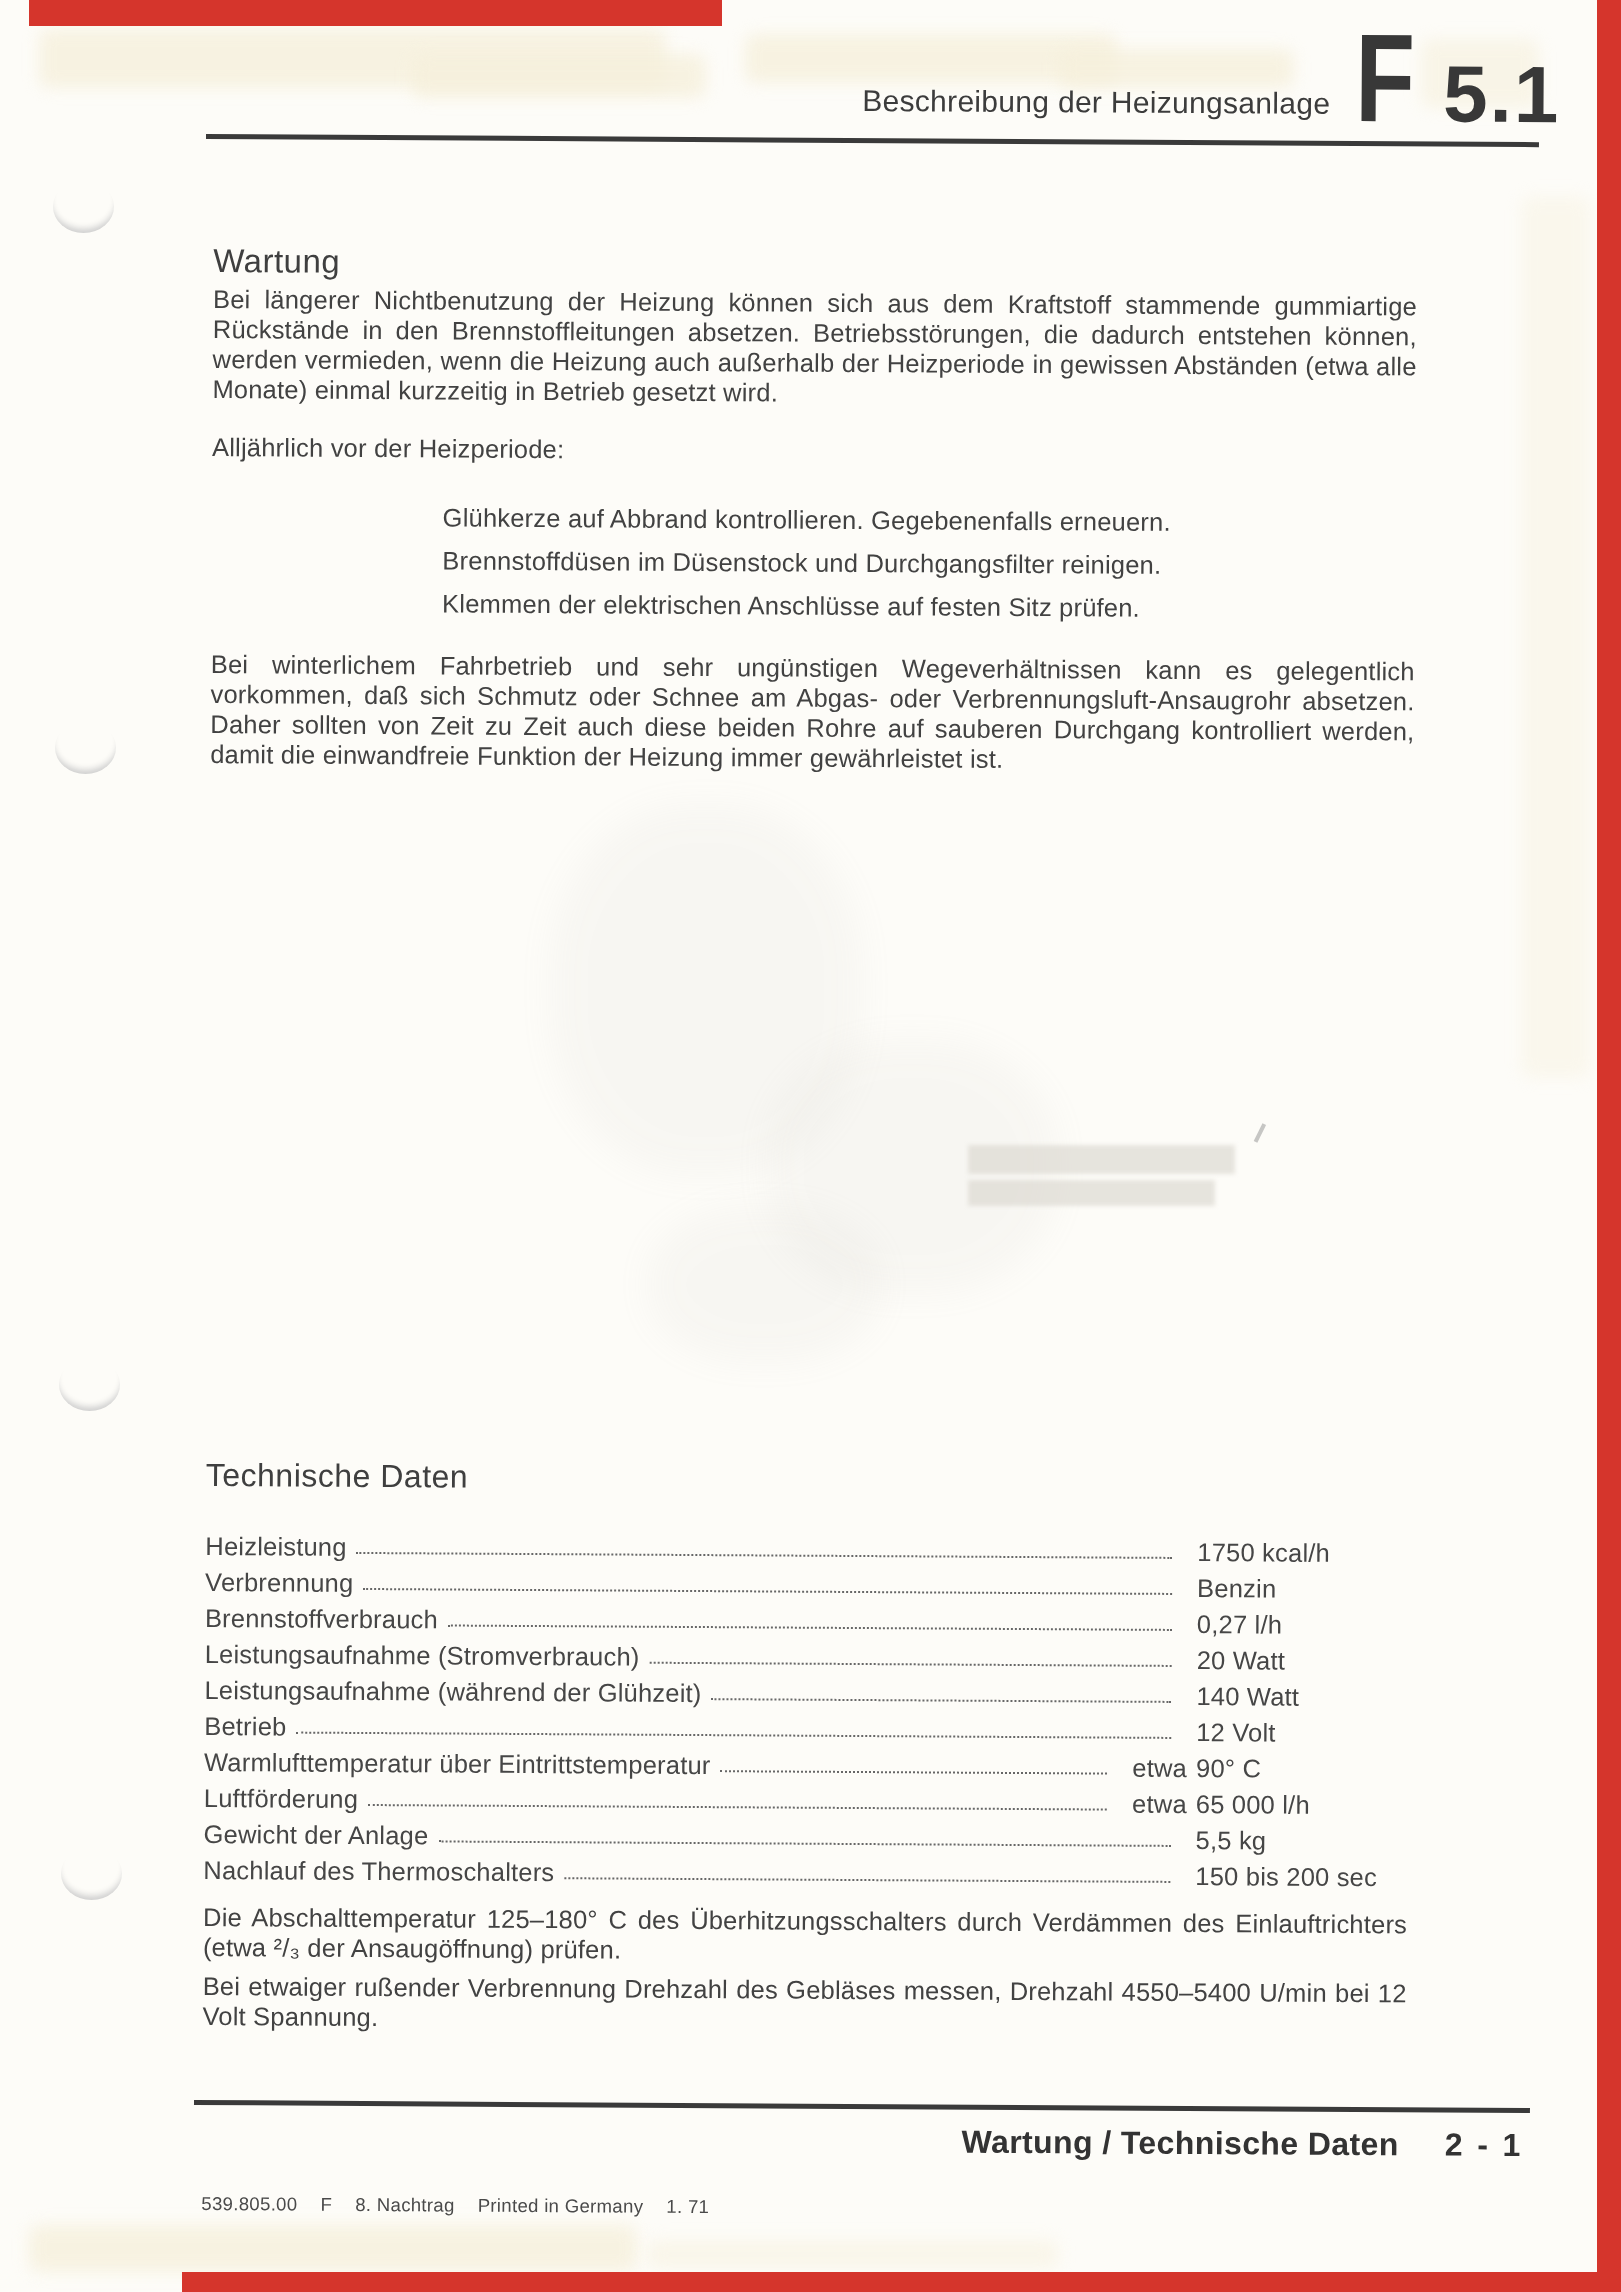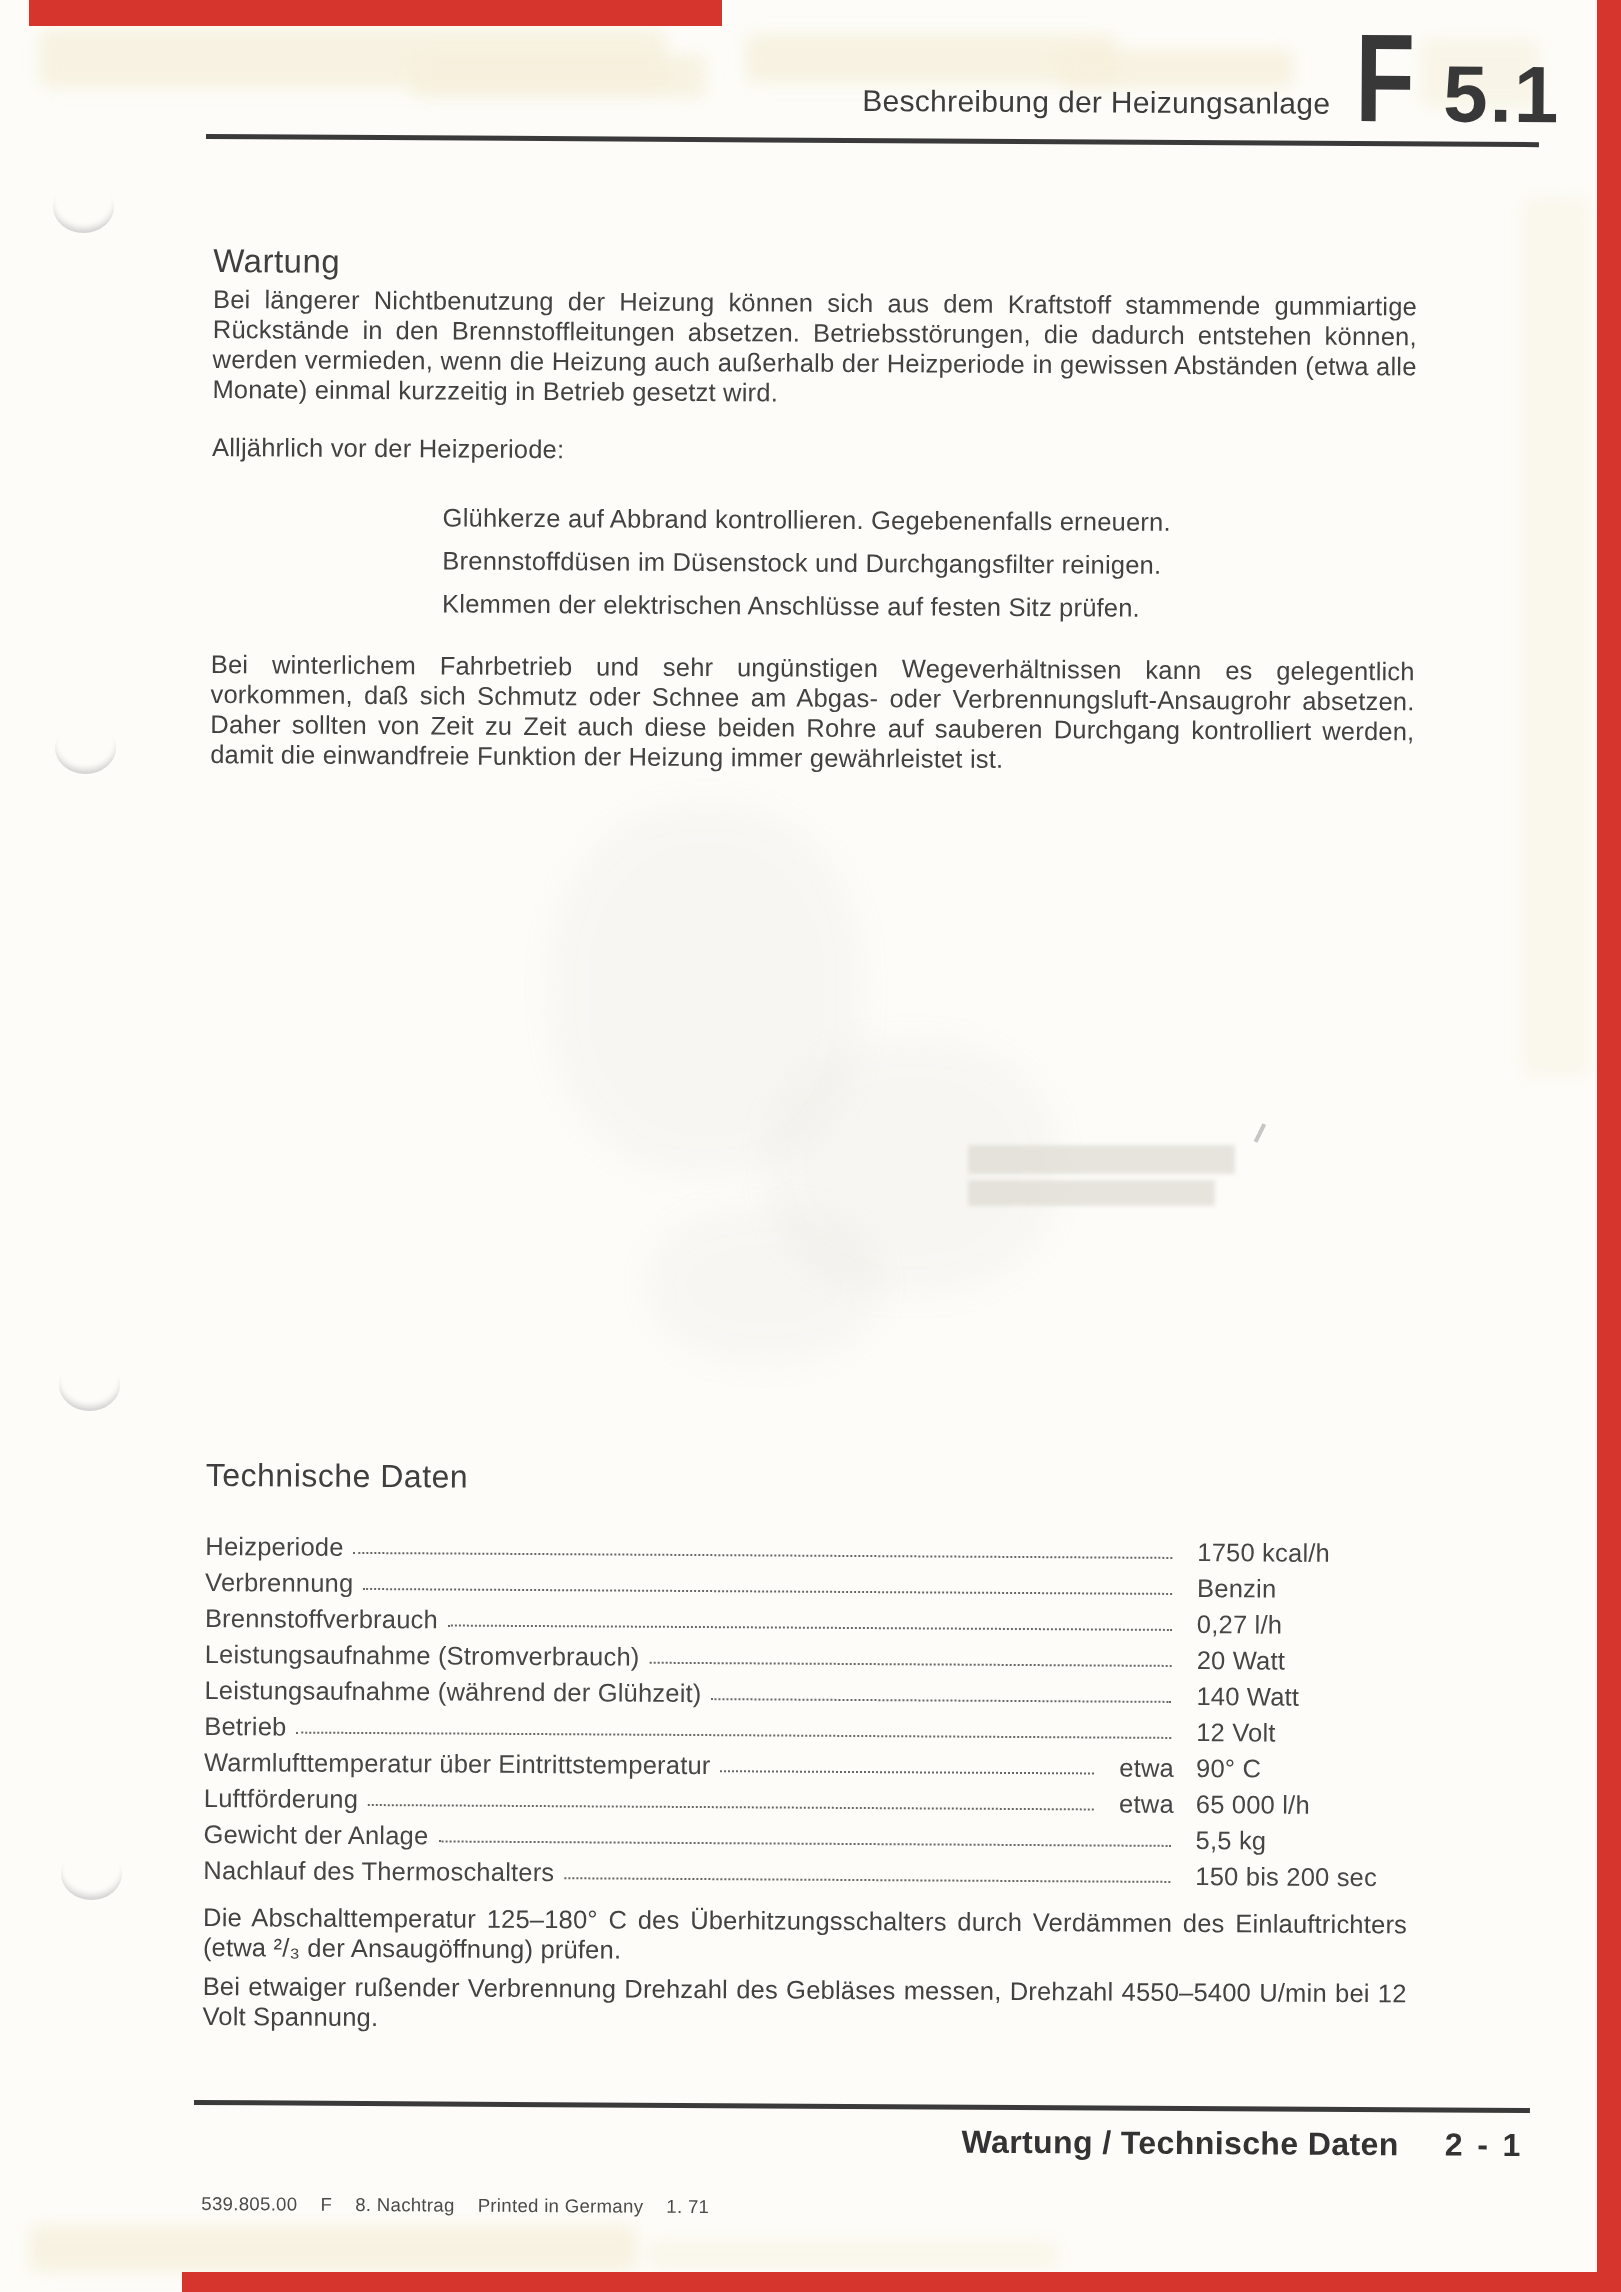--- a/index.html
+++ b/index.html
@@ -26,21 +26,21 @@
   .plain { font-size:25.5px; line-height:30px; letter-spacing:0.2px; }
   .header-title { font-size:30px; color:#3c3c3c; letter-spacing:0.3px; }
   .tab-letter { font-size:125px; font-weight:bold; color:#383838; line-height:1;
                 transform:scaleX(.78); transform-origin:left top; }
   .tab-number { font-size:80px; font-weight:bold; color:#383838; line-height:1; letter-spacing:2px; }
   
   #spec-table { position:absolute; left:214px; top:1527px; width:1204px; }
   .trow { display:flex; align-items:flex-end; height:36px; font-size:25.5px; letter-spacing:0.2px; color:#464646; }
   .tlabel { white-space:nowrap; line-height:29px; padding-bottom:2px; }
   .tdots { flex:1; border-bottom:2.9px dotted #676767; margin:0 25.5px 9.8px 9.8px; }
-  .tprefix { white-space:nowrap; line-height:29px; padding-bottom:2px; margin-right:22px;text-align:right; }
+  .tprefix { white-space:nowrap; line-height:29px; padding-bottom:2px; margin-right:9px;text-align:right; }
   .tprefix:empty { display:none; margin:0; }
   .tvalue { width:212px; white-space:nowrap; line-height:29px; padding-bottom:2px; }
   
   .footer-title { font-size:32px; font-weight:bold; color:#333; letter-spacing:0.4px; text-align:right; }
   .footer-ref { font-size:32px; font-weight:bold; color:#333; letter-spacing:2.9px;text-align:right; }
   .imprint { font-size:18.6px; color:#4a4a4a; letter-spacing:0.3px; }
   .imprint span { margin-right:17.6px; }
 </style>
 </head>
 <body>
@@ -80,21 +80,21 @@
     <div class="abs plain" style="left:214px;top:432px;">Alljährlich vor der Heizperiode:</div>
     <div class="abs plain" style="left:445px;top:501px;">Glühkerze auf Abbrand kontrollieren. Gegebenenfalls erneuern.</div>
     <div class="abs plain" style="left:445px;top:544px;">Brennstoffdüsen im Düsenstock und Durchgangsfilter reinigen.</div>
     <div class="abs plain" style="left:445px;top:587px;">Klemmen der elektrischen Anschlüsse auf festen Sitz prüfen.</div>
     <div class="abs body-text" style="left:214px;top:649px;width:1204px;">Bei winterlichem Fahrbetrieb und sehr ungünstigen Wegeverhältnissen kann es gelegentlich vorkommen, daß sich Schmutz oder Schnee am Abgas- oder Verbrennungsluft-Ansaugrohr absetzen. Daher sollten von Zeit zu Zeit auch diese beiden Rohre auf sauberen Durchgang kontrolliert werden, damit die einwandfreie Funktion der Heizung immer gewährleistet ist.</div>
 
     <div class="abs h1" style="left:214px;top:1457px;font-size:32px;">Technische Daten</div>
 
     <div id="spec-table">
       <div class="trow">
-        <span class="tlabel">Heizperiode</span>
+        <span class="tlabel">Heizleistung</span>
         <span class="tdots"></span>
 
         <span class="tvalue">1750 kcal/h</span>
       </div>
       <div class="trow">
         <span class="tlabel">Verbrennung</span>
         <span class="tdots"></span>
 
         <span class="tvalue">Benzin</span>
       </div>

